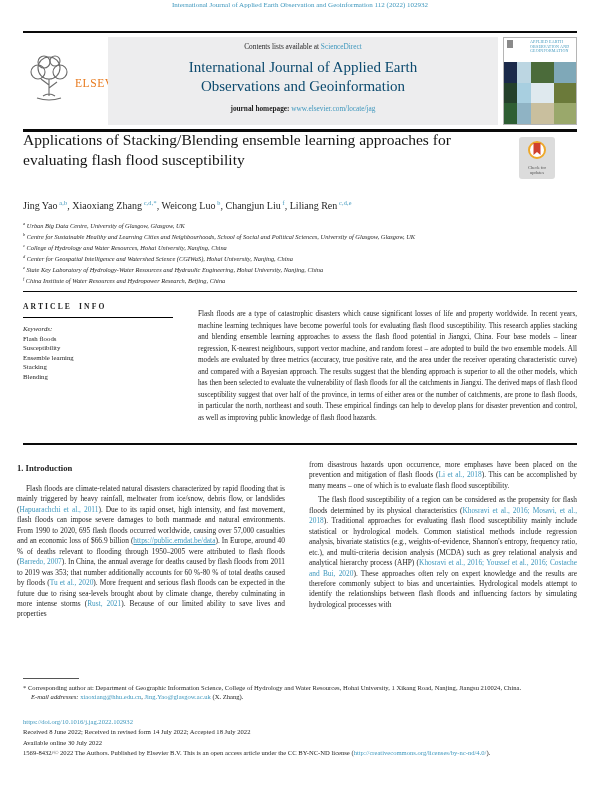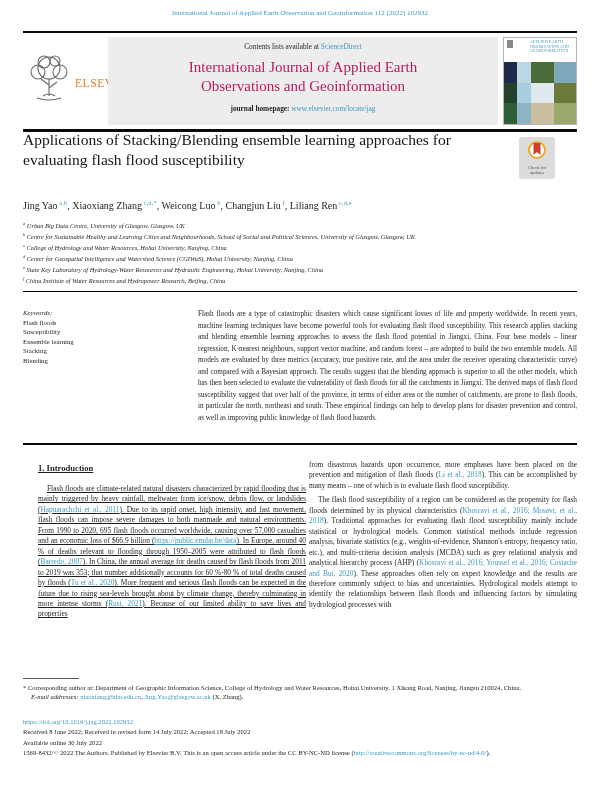--- a/index.html
+++ b/index.html
@@ -5,30 +5,30 @@
   html,body{margin:0;padding:0;background:#fff;}
   .page{position:relative;width:600px;height:800px;background:#fff;overflow:hidden;
         font-family:"Liberation Serif",serif;color:#1f1f1f;}
   .tlink{color:#3E97BD;}
   .ul{text-decoration:underline;}
   .it{font-style:italic;}
   .bd{font-weight:bold;}
   .supscr{vertical-align:super;font-size:62%;color:#3E97BD;letter-spacing:0.2px;}
   .rule{position:absolute;left:23px;right:23px;background:#0a0a0a;}
 
-  .cite{position:absolute;top:9px;left:23px;right:23px;text-align:center;
+  .cite{position:absolute;top:1px;left:23px;right:23px;text-align:center;
         font-size:7px;color:#3E97BD;}
   .top-rule{top:31px;height:1.8px;}
 
   .header-row{position:absolute;top:37px;left:23px;right:23px;height:88px;display:flex;}
   .logo{width:80px;display:flex;flex-direction:row;align-items:center;justify-content:flex-start;padding-top:3px;}
   .logo-text{font-size:11.5px;color:#E87A1E;letter-spacing:0.6px;margin-top:1px;}
   .band{flex:1;background:#EDEDEE;margin:0 5px;text-align:center;padding-top:5px;}
   .contents-line{font-size:7.3px;}
-  .jtitle{font-size:15px;line-height:19px;margin-top:7px;color:#be185d;}
+  .jtitle{font-size:15px;line-height:19px;margin-top:7px;color:#0c4a6e;}
   .homepage-line{font-size:7.3px;margin-top:8px;}
   .cover{width:72px;height:86px;border:1px solid #b5b5b5;background:#fff;position:relative;overflow:hidden;}
   .cover-pubmark{position:absolute;top:2px;left:3px;width:6px;height:8px;background:#8a8a8a;}
   .cover-caption{position:absolute;top:2px;right:2px;width:44px;font-size:4px;line-height:4.5px;
                  color:#3E97BD;text-align:left;letter-spacing:0.2px;}
   .cover-art{position:absolute;left:0;right:0;top:24px;bottom:0;display:grid;
              grid-template-columns:13px 14px 1fr 1fr;grid-template-rows:1fr 1fr 1fr;}
   .cover-art div{width:100%;height:100%;}
 
   .thick-rule{top:129px;height:2.8px;}
@@ -47,21 +47,21 @@
   .info-rule{top:291px;height:1.4px;}
   .article-info{position:absolute;top:302px;left:23px;width:150px;}
   .col-head{font-size:7.6px;font-weight:bold;letter-spacing:2.1px;word-spacing:3px;
             border-bottom:1.2px solid #000;padding-bottom:6px;}
   .keywords{margin-top:6px;font-size:6.8px;line-height:9.6px;}
   .kw-label{font-style:italic;}
   .abstract{position:absolute;top:302px;left:198px;right:23px;}
   .abs-text{margin-top:7px;font-size:7.2px;line-height:11.5px;text-align:justify;}
   .abs-bottom-rule{top:443px;height:1.8px;}
 
-  .body-left{position:absolute;top:463px;left:38px;width:268px;text-decoration:underline;}
+  .body-left{position:absolute;top:463px;left:17px;width:268px;}
   .body-right{position:absolute;top:460px;left:309px;width:268px;}
   .sec-head{font-size:8.6px;font-weight:bold;margin:0 0 11px 0;}
   .para{font-size:7.4px;line-height:10.45px;text-align:justify;}
   .para.indent{text-indent:9px;}
   .para + .para{margin-top:4px;}
 
   .footnote-rule{position:absolute;top:678px;left:23px;width:56px;height:1px;background:#555;}
   .footnotes{position:absolute;top:683px;left:23px;right:23px;font-size:6.6px;line-height:9.4px;}
   .fn-email{text-indent:8px;}
   .footer-block{position:absolute;top:717px;left:23px;right:23px;font-size:6.6px;line-height:10.3px;}
@@ -164,20 +164,21 @@
     </div>
     <div class="affil">
       <span class="affil-sup">f</span>
       <span>China Institute of Water Resources and Hydropower Research, Beijing, China</span>
     </div>
   </div>
 
   <div class="rule info-rule"></div>
 
   <div class="article-info">
+    <div class="col-head">ARTICLE INFO</div>
     <div class="keywords">
       <div class="kw-label">Keywords:</div>
       <div>Flash floods</div>
       <div>Susceptibility</div>
       <div>Ensemble learning</div>
       <div>Stacking</div>
       <div>Blending</div>
     </div>
   </div>
 

